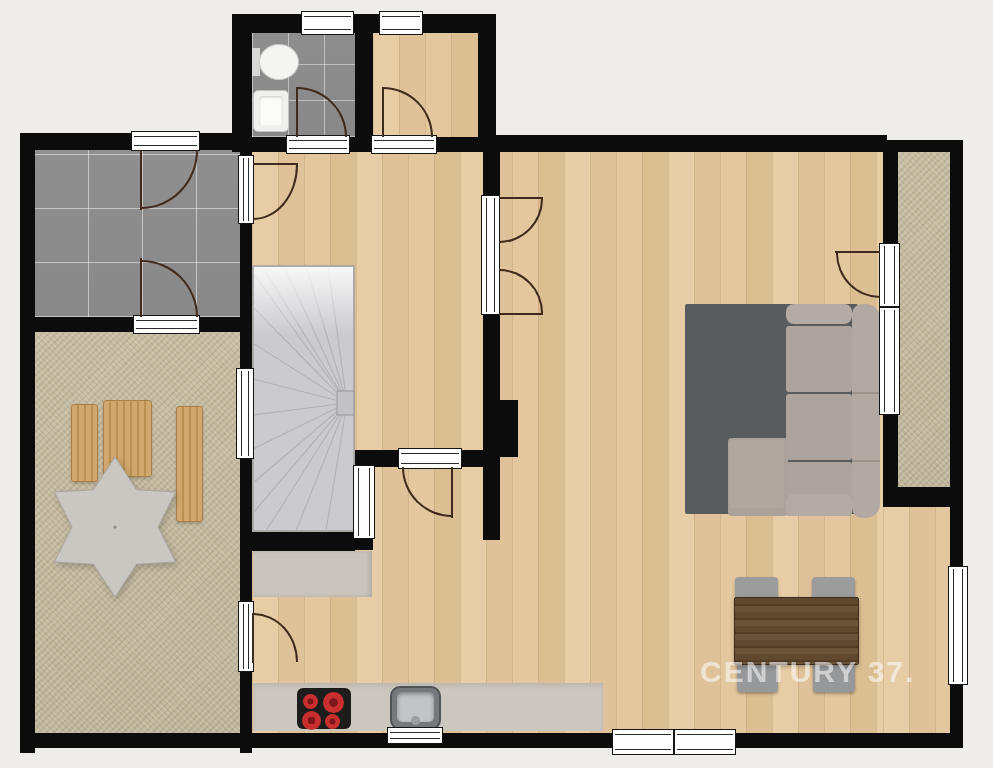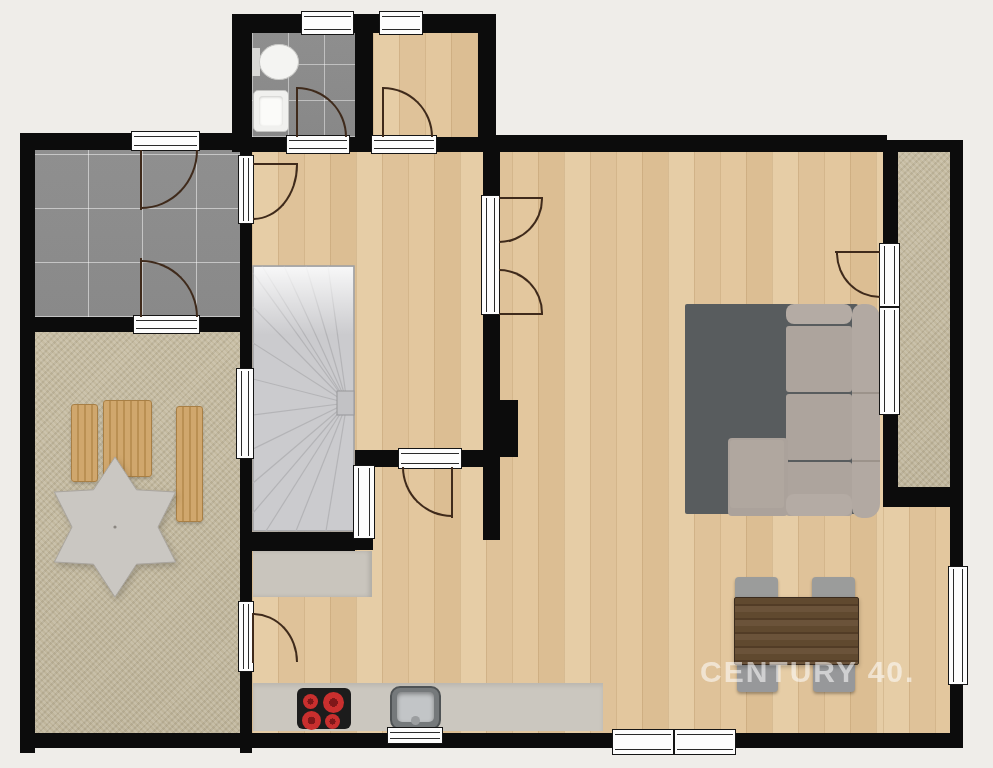--- a/index.html
+++ b/index.html
@@ -201,14 +201,14 @@
     <div style="left: 499px; top: 199px; width: 44px; height: 44px; background: transparent; border-right: 2px solid rgb(63, 42, 27); border-bottom: 2px solid rgb(63, 42, 27); border-radius: 0px 0px 100%;"></div>
     <div style="left: 499px; top: 197px; width: 44px; height: 2px; background: rgb(63, 42, 27);"></div>
     <div style="left: 499px; top: 269px; width: 44px; height: 44px; background: transparent; border-top: 2px solid rgb(63, 42, 27); border-right: 2px solid rgb(63, 42, 27); border-radius: 0px 100% 0px 0px;"></div>
     <div style="left: 499px; top: 313px; width: 44px; height: 2px; background: rgb(63, 42, 27);"></div>
     <div style="left: 836px; top: 253px; width: 44px; height: 45px; background: transparent; border-left: 2px solid rgb(63, 42, 27); border-bottom: 2px solid rgb(63, 42, 27); border-radius: 0px 0px 0px 100%;"></div>
     <div style="left: 835px; top: 251px; width: 45px; height: 2px; background: rgb(63, 42, 27);"></div>
     <div style="left: 402px; top: 467px; width: 50px; height: 50px; background: transparent; border-left: 2px solid rgb(63, 42, 27); border-bottom: 2px solid rgb(63, 42, 27); border-radius: 0px 0px 0px 100%;"></div>
     <div style="left: 451px; top: 467px; width: 2px; height: 51px; background: rgb(63, 42, 27);"></div>
     <div style="left: 253px; top: 613px; width: 45px; height: 49px; background: transparent; border-top: 2px solid rgb(63, 42, 27); border-right: 2px solid rgb(63, 42, 27); border-radius: 0px 100% 0px 0px;"></div>
     <div style="left: 252px; top: 613px; width: 2px; height: 50px; background: rgb(63, 42, 27);"></div>
-    <span style="left: 700px; top: 652px; width: 215px; height: 40px; opacity: 0.55; font-size: 30px; font-weight: 700; letter-spacing: 2px; color: rgb(255, 255, 255); line-height: 40px; white-space: nowrap;">CENTURY 40.</span>
+    <span style="left: 700px; top: 652px; width: 215px; height: 40px; opacity: 0.55; font-size: 30px; font-weight: 700; letter-spacing: 2px; color: rgb(255, 255, 255); line-height: 40px; white-space: nowrap;">CENTURY 37.</span>
   </div>
 
 </body></html>

